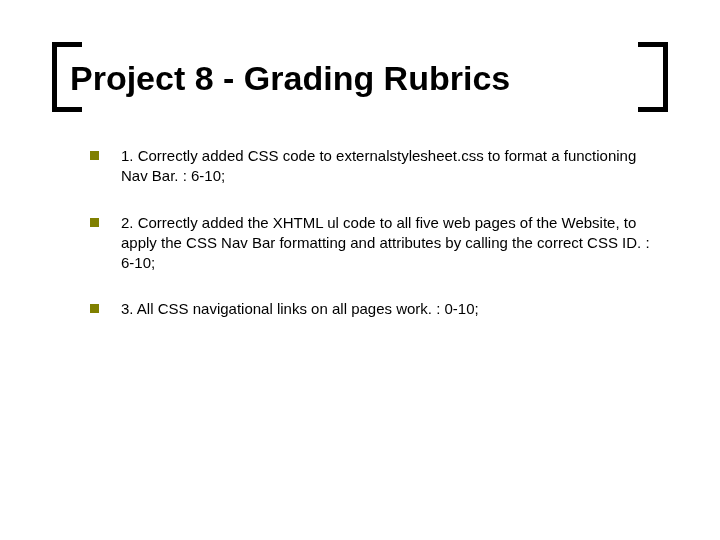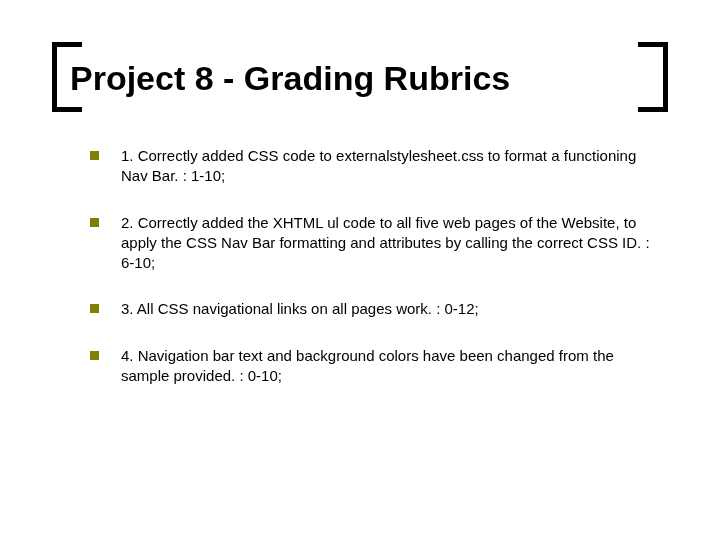--- a/index.html
+++ b/index.html
@@ -73,28 +73,24 @@
 <div class="slide">
   <div class="title-wrap">
     <div class="bracket bracket-left"></div>
     <div class="bracket bracket-right"></div>
     <h1 class="title">Project 8 - Grading Rubrics</h1>
   </div>
 
   <ul class="bullets">
     <li>
       <span class="bullet-icon"></span>
-      <span class="bullet-text">1. Correctly added CSS code to externalstylesheet.css to format a functioning Nav Bar. : 1-10;</span>
+      <span class="bullet-text">1. Correctly added CSS code to externalstylesheet.css to format a functioning Nav Bar. : 6-10;</span>
     </li>
     <li>
       <span class="bullet-icon"></span>
       <span class="bullet-text">2. Correctly added the XHTML ul code to all five web pages of the Website, to apply the CSS Nav Bar formatting and attributes by calling the correct CSS ID. : 6-10;</span>
     </li>
     <li>
       <span class="bullet-icon"></span>
-      <span class="bullet-text">3. All CSS navigational links on all pages work. : 0-12;</span>
-    </li>
-    <li>
-      <span class="bullet-icon"></span>
-      <span class="bullet-text">4. Navigation bar text and background colors have been changed from the sample provided. : 0-10;</span>
+      <span class="bullet-text">3. All CSS navigational links on all pages work. : 0-10;</span>
     </li>
   </ul>
 </div>
 
 </body></html>

